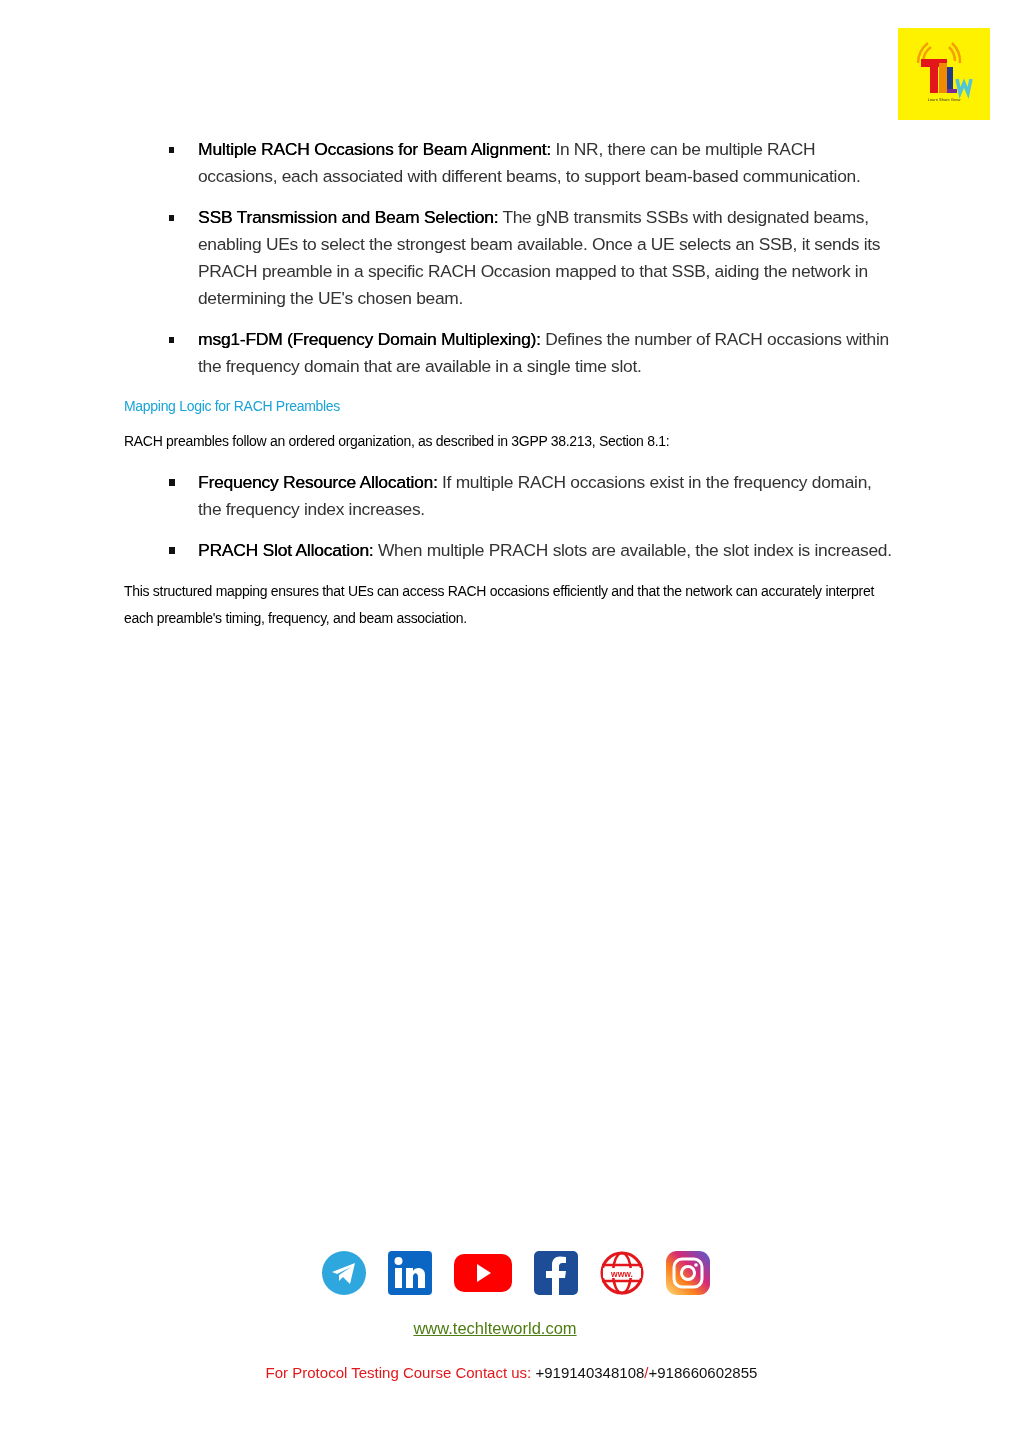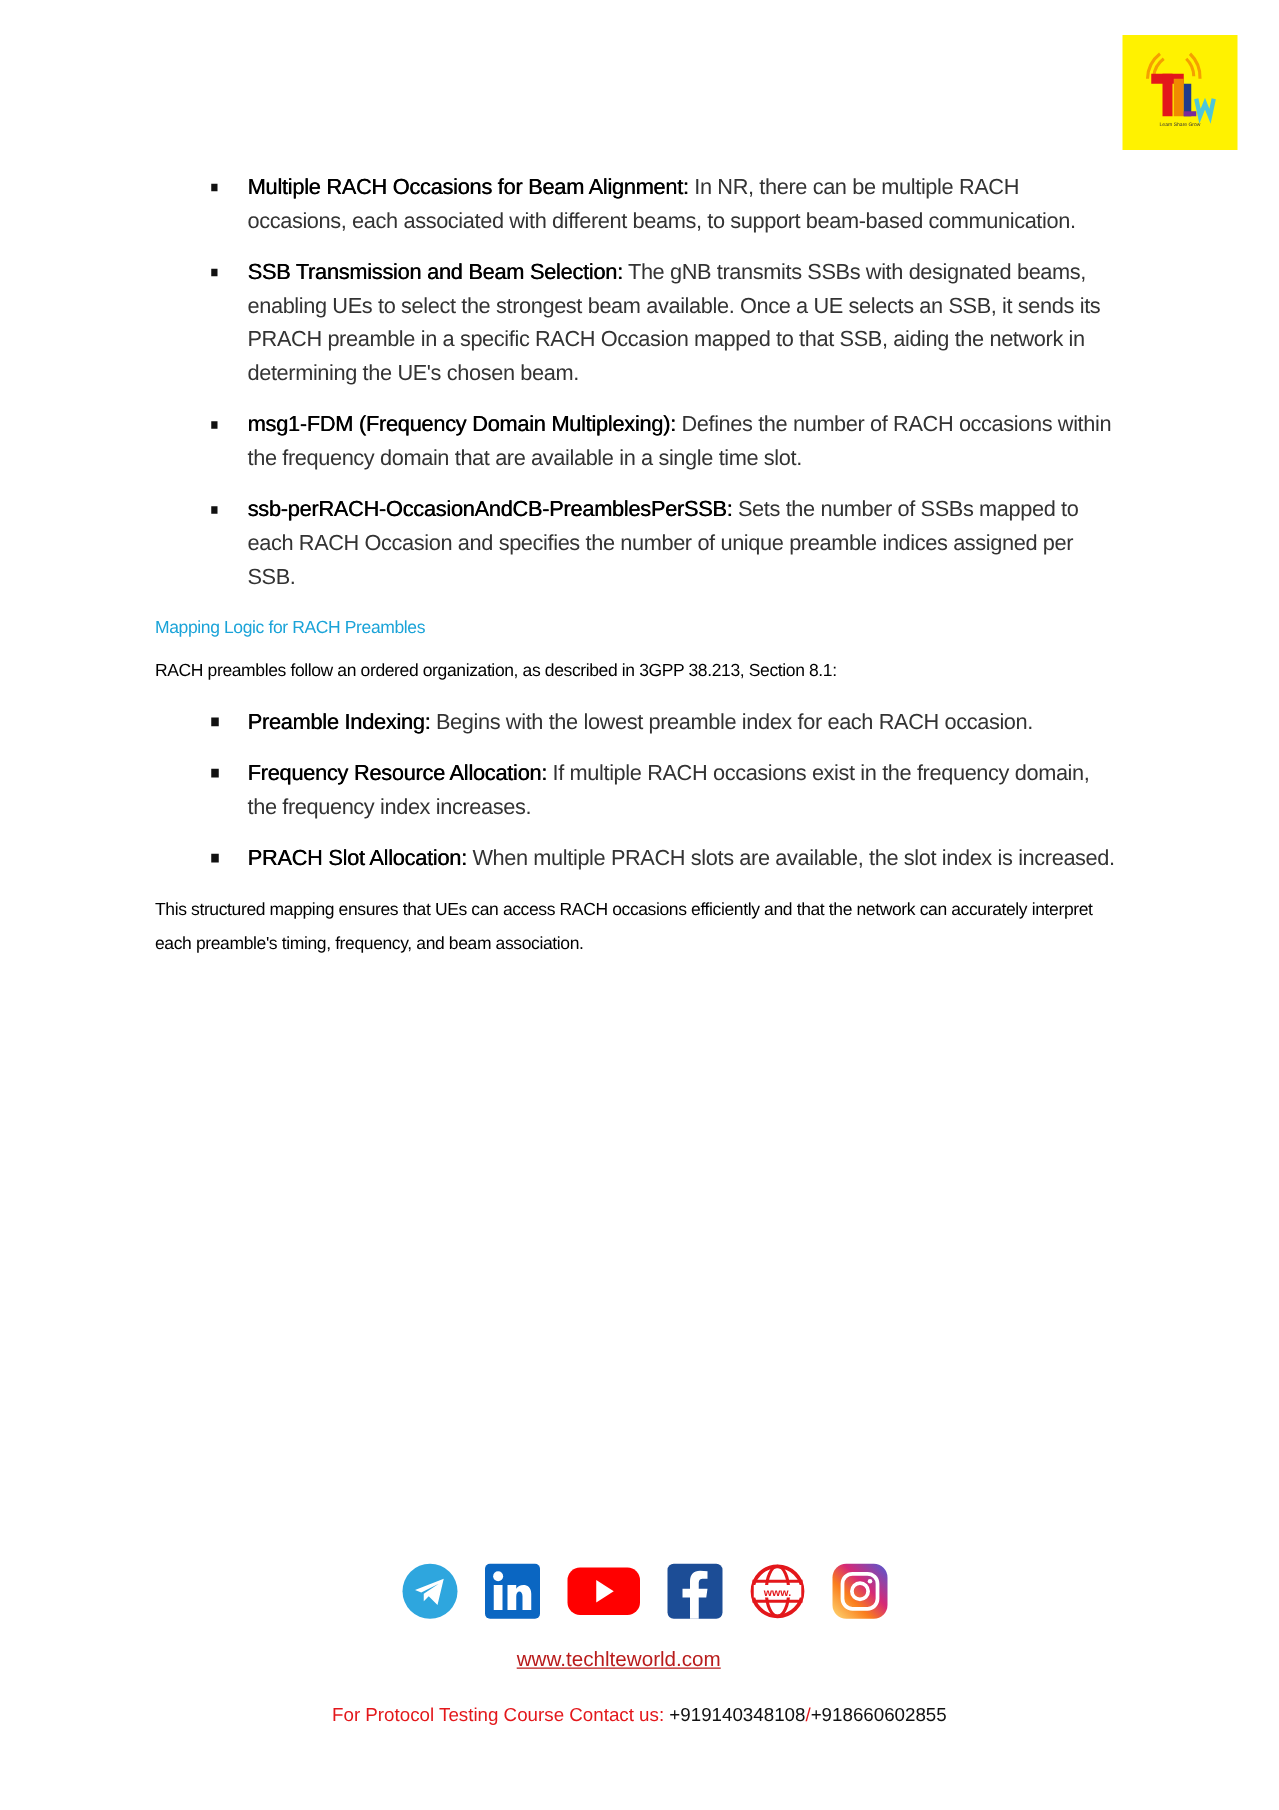--- a/index.html
+++ b/index.html
@@ -13,21 +13,21 @@
   .bullets li .mark { position: absolute; left: 33px; top: 11px; width: 5px; height: 6px; background: #111; }
   .bullets.sq li .mark { width: 6px; height: 7px; top: 10px; }
   .term { color: #000; font-weight: normal; letter-spacing: -0.2px;
           text-shadow: 0.35px 0 0 #000; }
   .body-text { color: #333; letter-spacing: -0.3px; }
   h2 { font-weight: normal; color: #1aa3d8; font-size: 14px; margin: 18px 0 14px 0; letter-spacing: -0.3px; }
   p.para { font-size: 14px; line-height: 27px; margin: 0 0 14px 0; color: #000000; letter-spacing: -0.3px; }
   .social { position: absolute; top: 1250px; left: 321px; display: flex; gap: 20px; align-items: center; }
   .social .ic { width: 46px; height: 46px; display: flex; align-items: center; justify-content: center; }
   .url { position: absolute; top: 1319px; left: 0; width: 990px; text-align: center; font-size: 16.5px; }
-  .url a { color: #b91c1c; text-decoration: underline; }
+  .url a { color: #4d7c0f; text-decoration: underline; }
   .contact { position: absolute; top: 1364px; left: 0; width: 1023px; text-align: center; font-size: 15px; }
   .contact .lbl { color: #e3171b; }
   .contact .num { color: #111; }
   .contact .sep { color: #e3171b; }
 </style>
 </head>
 <body>
 
 <div class="logo">
   <svg width="70" height="70" viewBox="0 0 70 70">
@@ -43,28 +43,26 @@
     <path d="M48 40 L51 54 L55 44 L59 54 L62 40" stroke="#4ec6d8" stroke-width="3.5" fill="none"></path>
     <text x="35" y="62" font-size="4" text-anchor="middle" fill="#333" font-family="Liberation Sans, sans-serif">Learn Share Grow</text>
   </svg>
 </div>
 
 <div class="content">
   <ul class="bullets">
     <li><span class="mark"></span><span class="term">Multiple RACH Occasions for Beam Alignment:</span><span class="body-text"> In NR, there can be multiple RACH occasions, each associated with different beams, to support beam-based communication.</span></li>
     <li><span class="mark"></span><span class="term">SSB Transmission and Beam Selection:</span><span class="body-text"> The gNB transmits SSBs with designated beams, enabling UEs to select the strongest beam available. Once a UE selects an SSB, it sends its PRACH preamble in a specific RACH Occasion mapped to that SSB, aiding the network in determining the UE's chosen beam.</span></li>
     <li><span class="mark"></span><span class="term">msg1-FDM (Frequency Domain Multiplexing):</span><span class="body-text"> Defines the number of RACH occasions within the frequency domain that are available in a single time slot.</span></li>
-    <li><span class="mark"></span><span class="term">ssb-perRACH-OccasionAndCB-PreamblesPerSSB:</span><span class="body-text"> Sets the number of SSBs mapped to each RACH Occasion and specifies the number of unique preamble indices assigned per SSB.</span></li>
   </ul>
 
   <h2>Mapping Logic for RACH Preambles</h2>
   <p class="para">RACH preambles follow an ordered organization, as described in 3GPP 38.213, Section 8.1:</p>
 
   <ul class="bullets sq">
-    <li><span class="mark"></span><span class="term">Preamble Indexing:</span><span class="body-text"> Begins with the lowest preamble index for each RACH occasion.</span></li>
     <li><span class="mark"></span><span class="term">Frequency Resource Allocation:</span><span class="body-text"> If multiple RACH occasions exist in the frequency domain, the frequency index increases.</span></li>
     <li><span class="mark"></span><span class="term">PRACH Slot Allocation:</span><span class="body-text"> When multiple PRACH slots are available, the slot index is increased.</span></li>
   </ul>
 
   <p class="para">This structured mapping ensures that UEs can access RACH occasions efficiently and that the network can accurately interpret each preamble's timing, frequency, and beam association.</p>
 </div>
 
 <div class="social">
   <a class="ic">
     <svg width="46" height="46" viewBox="0 0 46 46">

